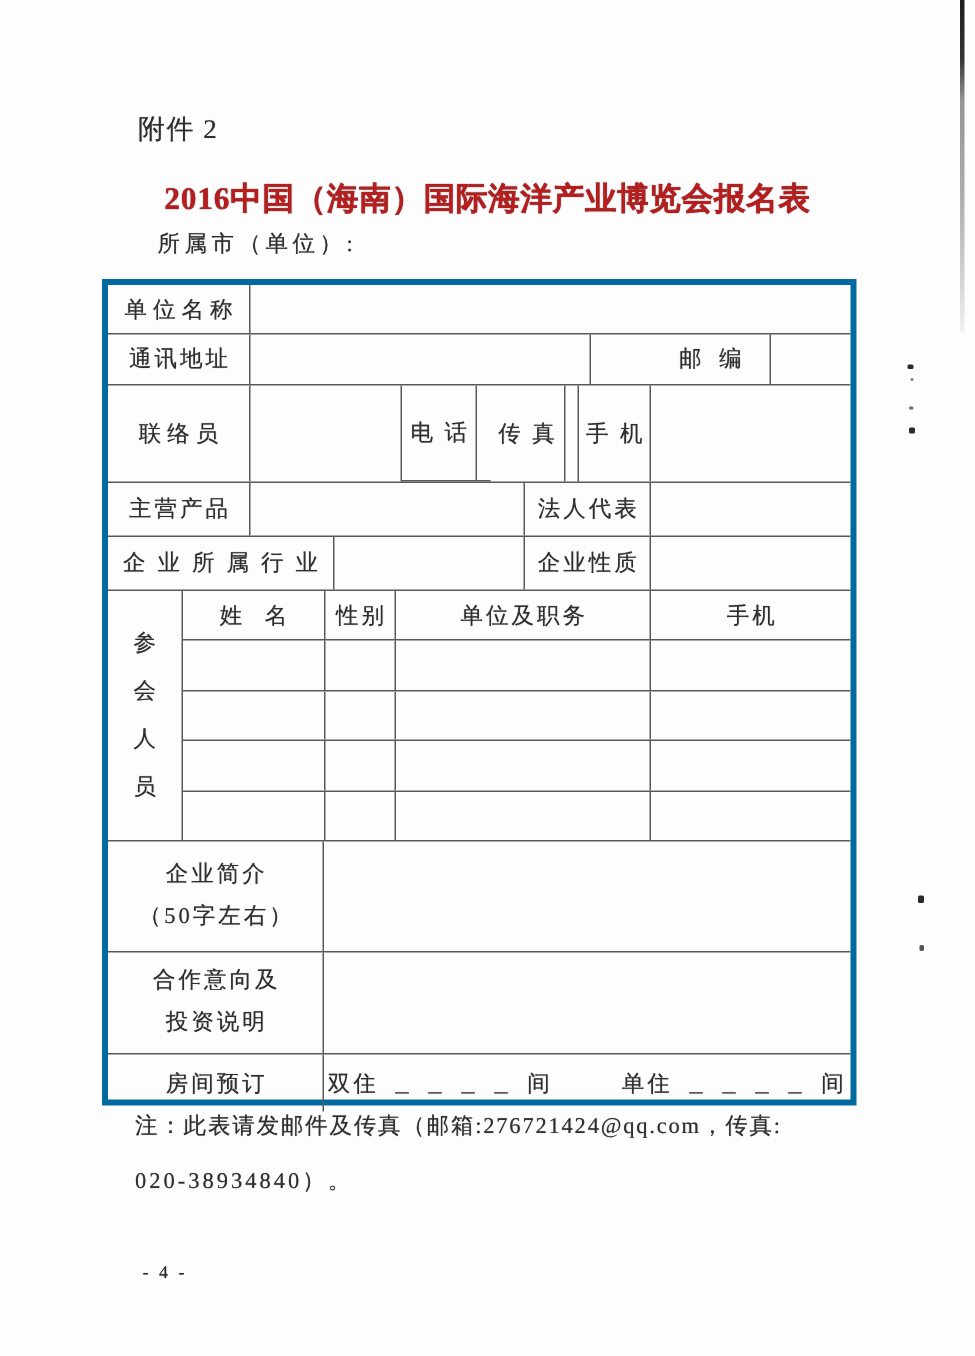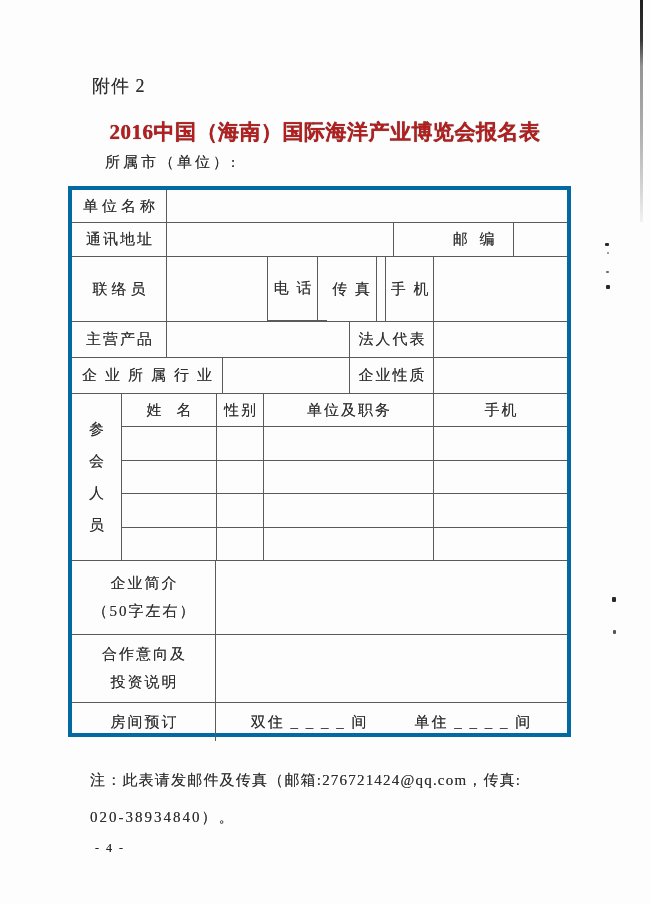--- a/index.html
+++ b/index.html
@@ -67,25 +67,25 @@
   .part-row:last-child{border-bottom:none;}
   .part-row .fc{display:flex;align-items:center;justify-content:center;}
   .vertical-label{
     width:1em;line-height:2.15;
     word-break:break-all;white-space:normal;
     letter-spacing:0;text-indent:0;
     margin:auto;
   }
   .two-line{flex-direction:column;gap:10px;line-height:1.15;}
 
-  .room-value{display:flex;align-items:center;justify-content:center;gap:46px;letter-spacing:2px;}
+  .room-value{display:flex;align-items:center;justify-content:center;gap:46px;letter-spacing:2px;font-family:Liberation Mono, monospace;}
 
   .note{
     position:absolute;left:90px;top:740px;width:480px;
-    font-size:15px;letter-spacing:1.2px;line-height:1.5;margin-top:29px;
+    font-size:15px;letter-spacing:1.2px;line-height:1.5;
   }
   .note .line2{margin-top:14px;letter-spacing:2px;}
   .page-number{
     position:absolute;left:95px;top:841px;
     font-size:12px;letter-spacing:2px;color:#222;
   }
 
   
   .scan-vline{
     position:absolute;left:640px;top:0;width:3px;height:222px;

